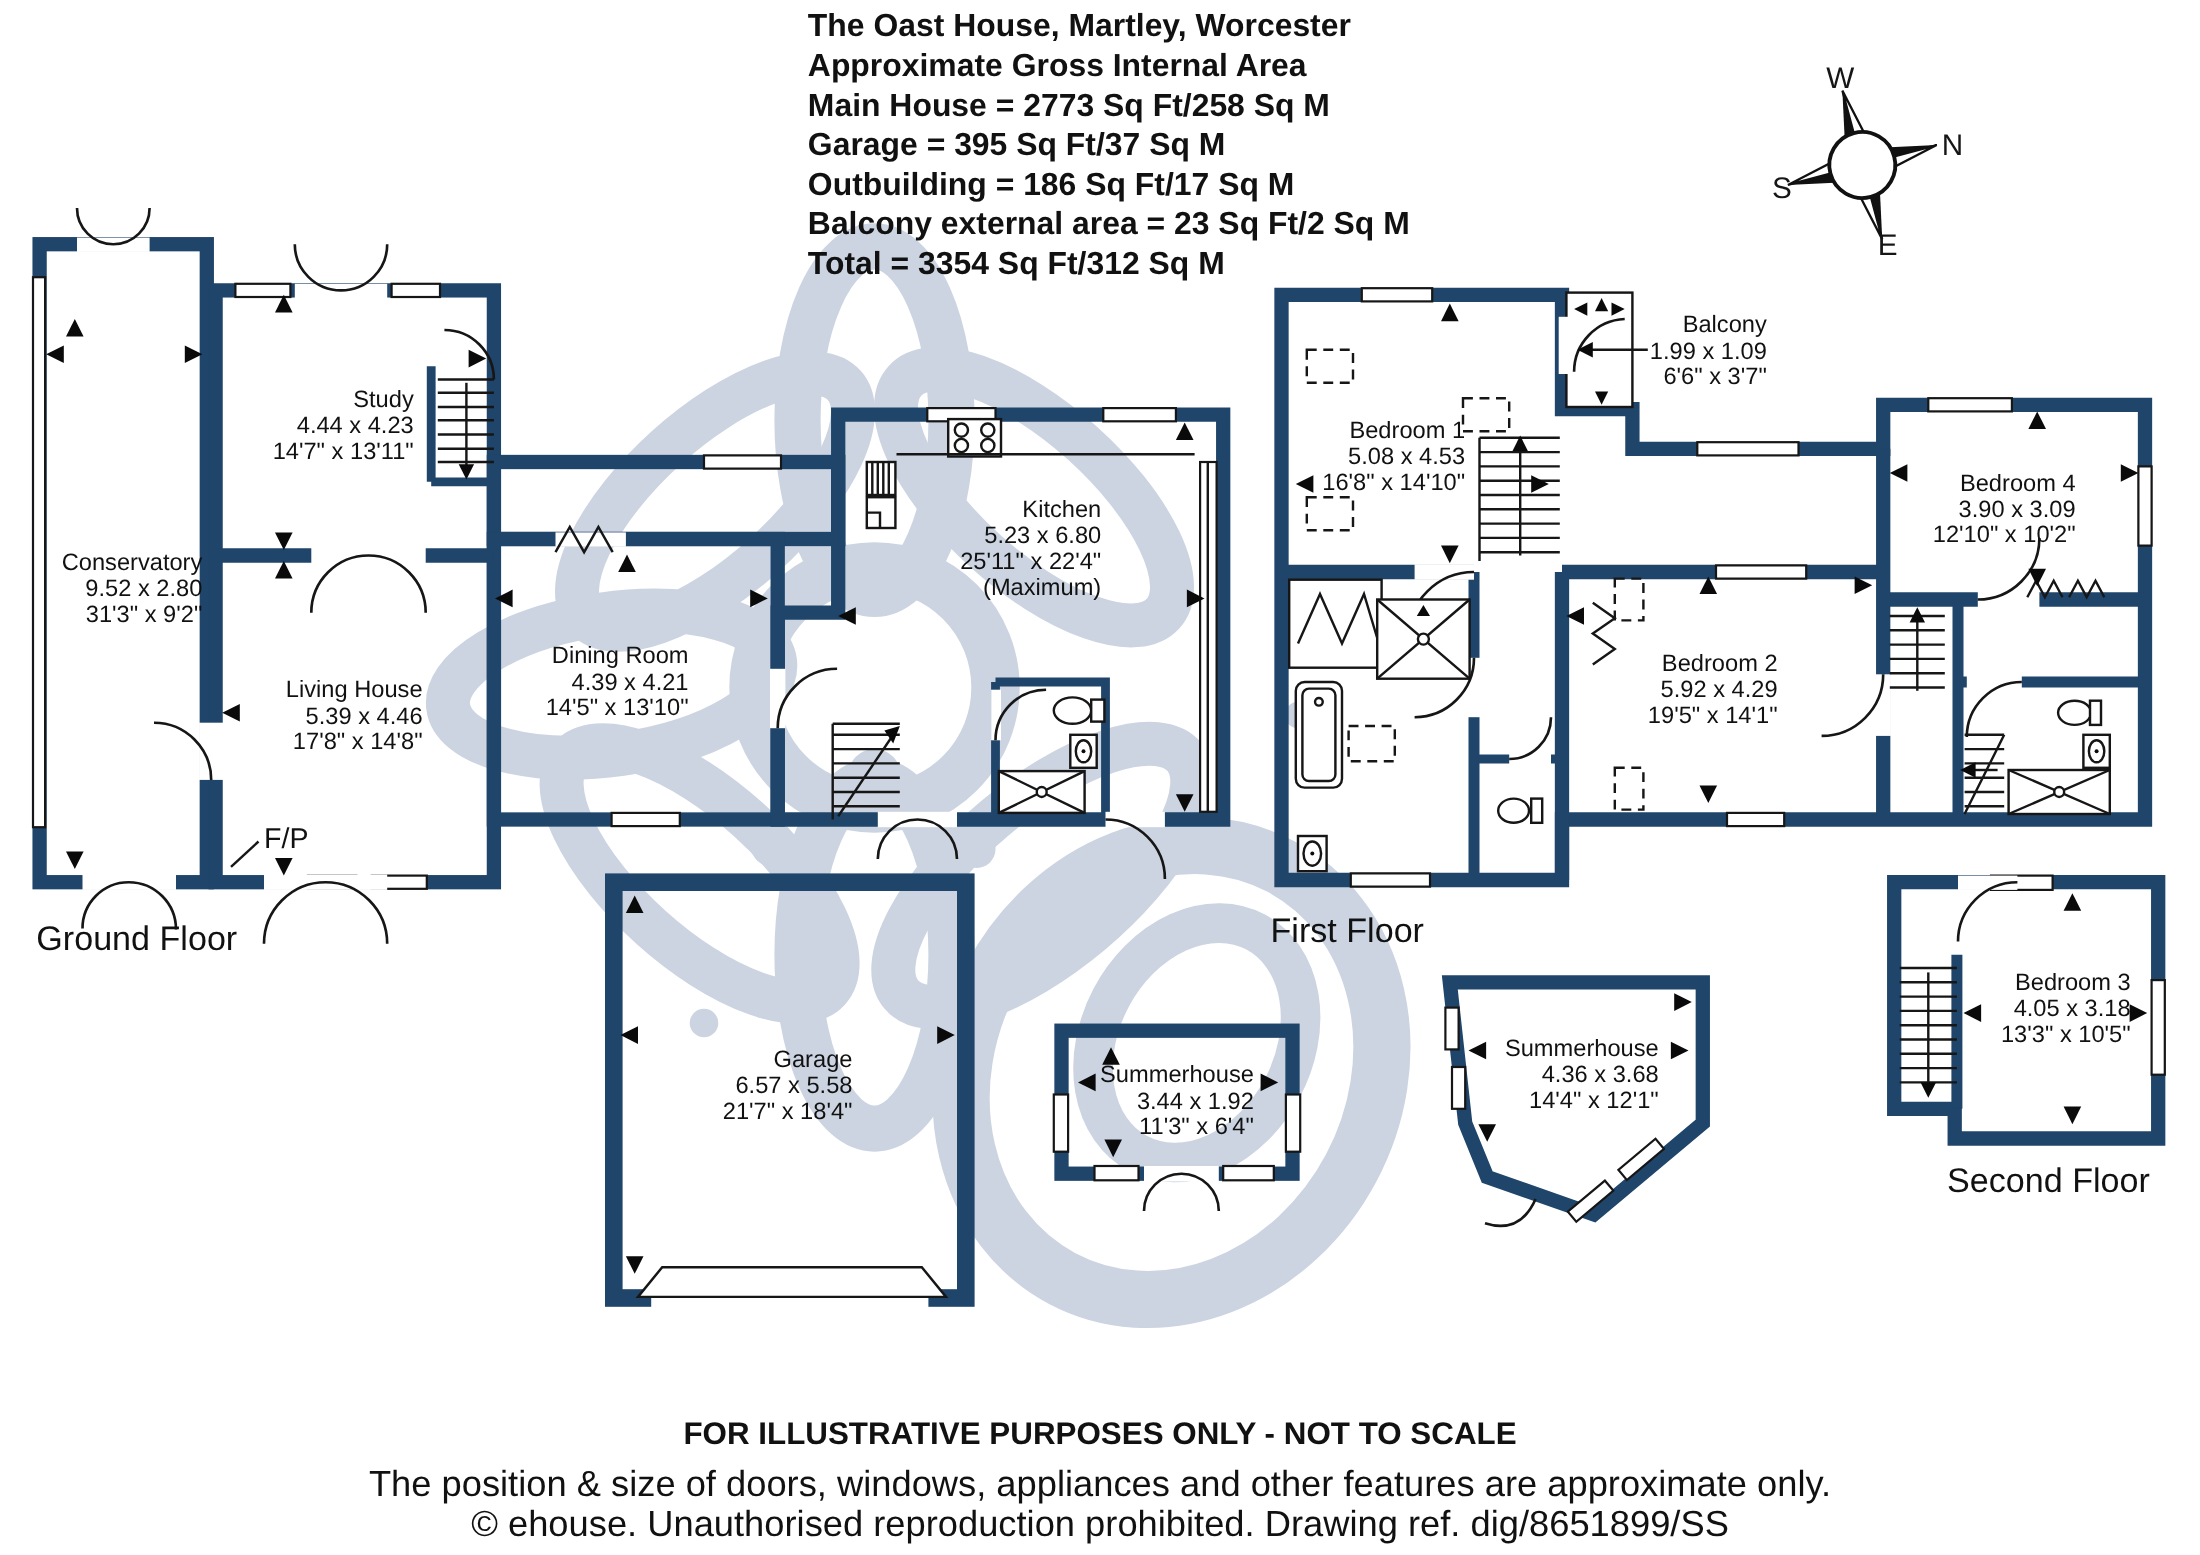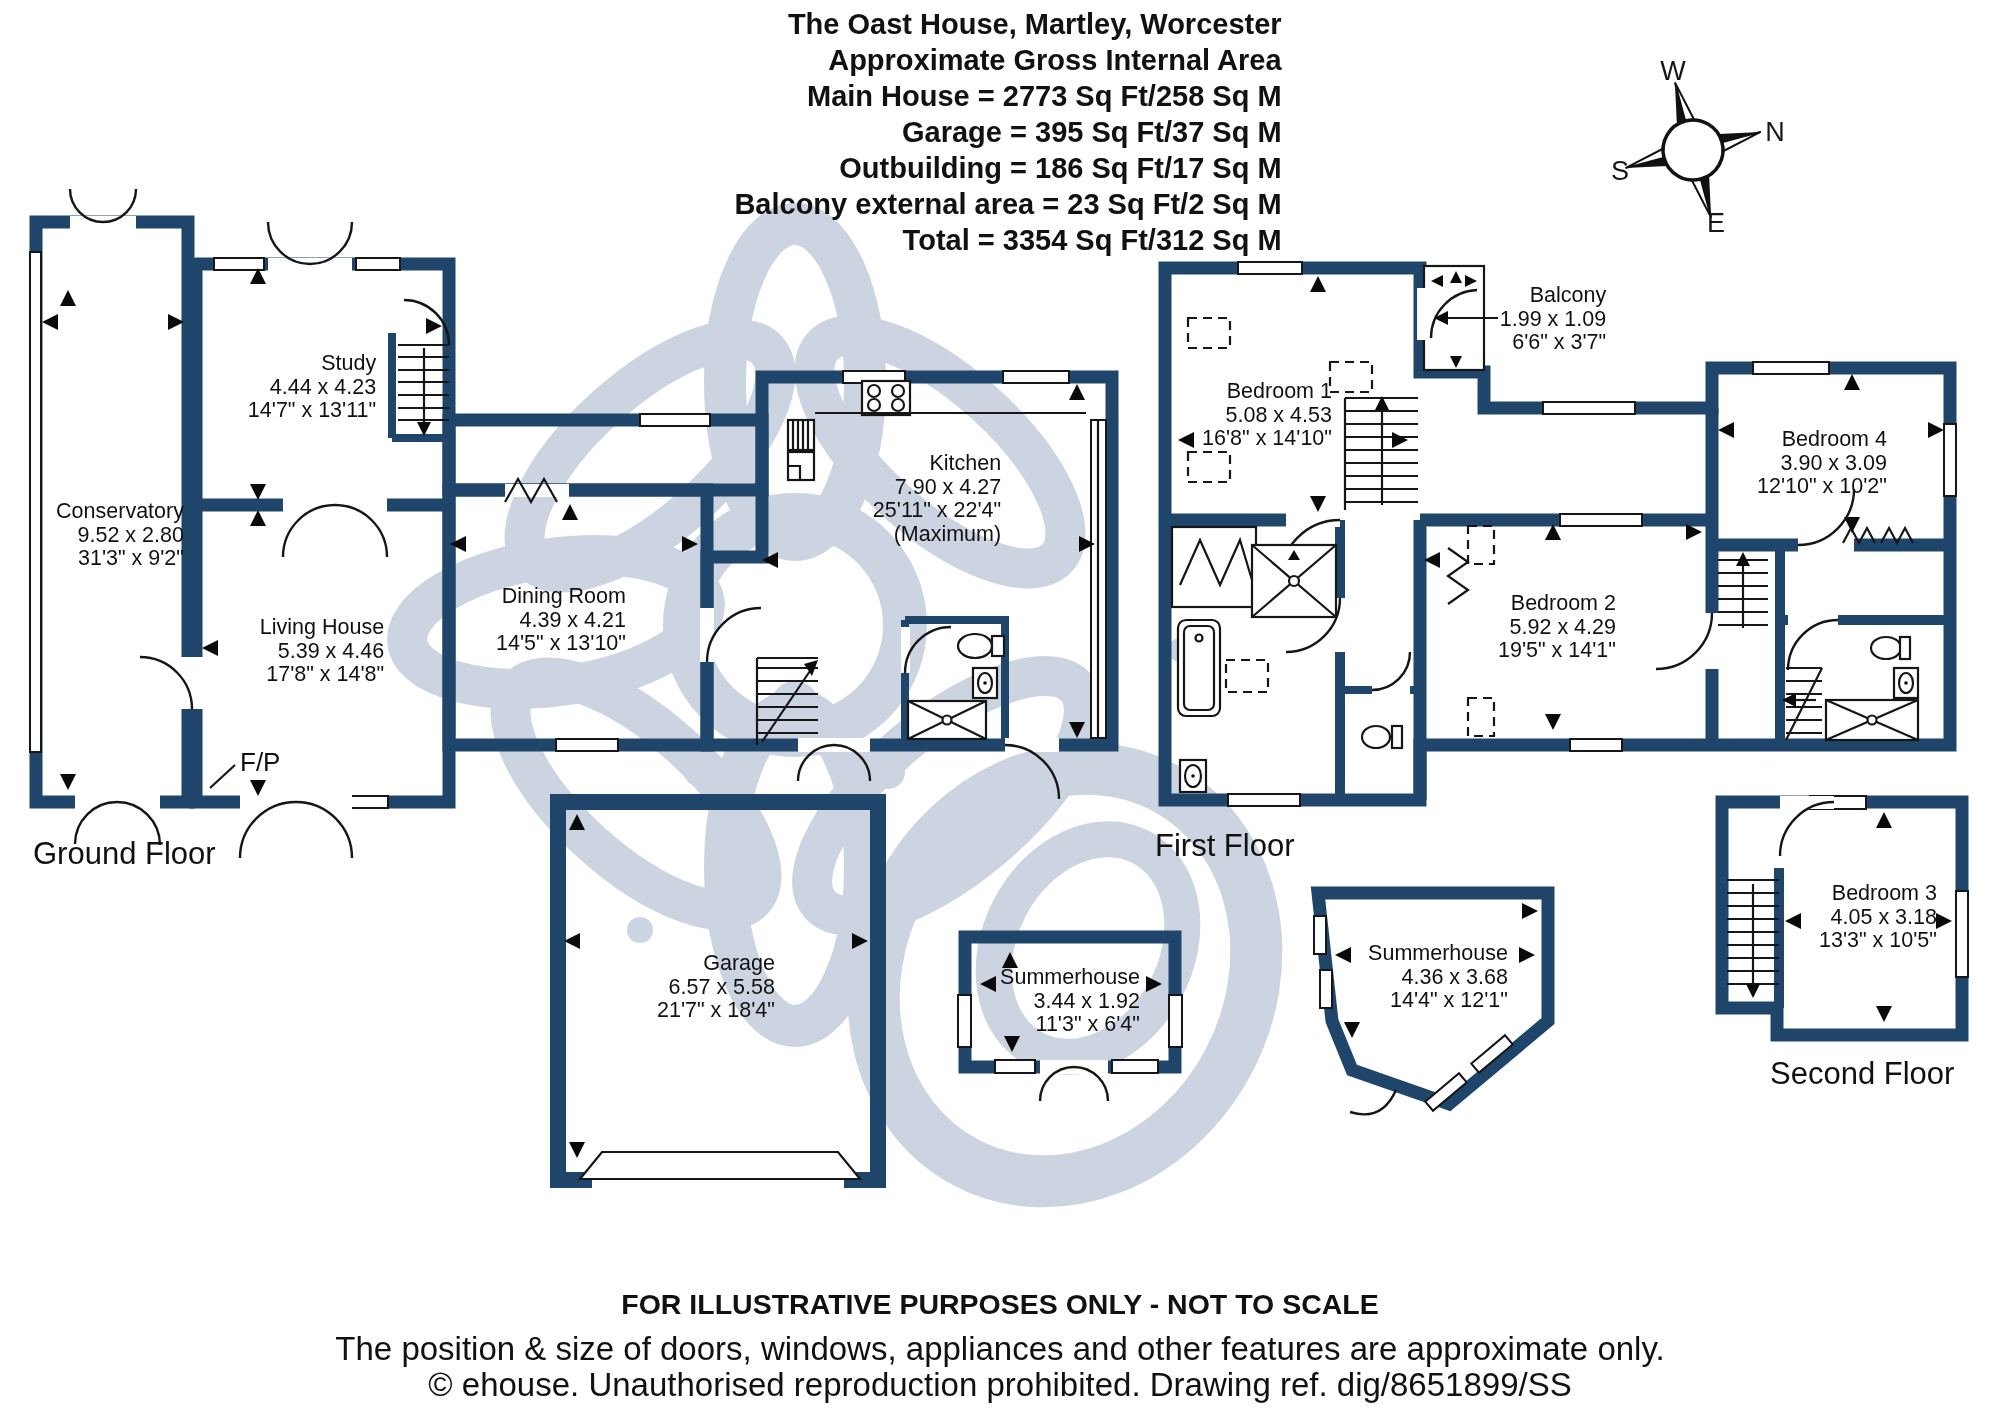--- a/index.html
+++ b/index.html
@@ -13,21 +13,21 @@
   .iw8{fill:none;stroke:#20456a;stroke-width:8}
   .gap{fill:#fff;stroke:none}
   .win{fill:#fff;stroke:#161616;stroke-width:2}
   .arc{fill:none;stroke:#161616;stroke-width:2.4}
   .thin{fill:none;stroke:#161616;stroke-width:2.2}
   .fix{fill:#fff;stroke:#161616;stroke-width:2.2}
   .dash{fill:none;stroke:#161616;stroke-width:2.2;stroke-dasharray:9 6}
   .tri{fill:#0a0a0a;stroke:none}
   .cl{font-family:"Liberation Sans",sans-serif;font-size:27px;text-anchor:middle;fill:#161616}
   
-  .hdr{position:absolute;left:1008px;top:6px;transform:translateX(-50%);text-align:right;
+  .hdr{position:absolute;left:1008px;top:6px;transform:translateX(-50%);text-align:left;
        font-weight:bold;font-size:29px;line-height:36px;white-space:nowrap}
   .rl{position:absolute;transform:translateX(-50%);text-align:right;font-size:21.5px;
       line-height:23.5px;white-space:nowrap}
   .fl{position:absolute;font-weight:normal;font-size:31px;white-space:nowrap}
   .fp{position:absolute;font-size:26px}
   .ft{position:absolute;left:1000px;transform:translateX(-50%);white-space:nowrap}
   .ft1{font-weight:bold;font-size:28.5px}
   .ft2{font-size:33px}
 </style>
 </head>
@@ -390,21 +390,21 @@
     <div>5.39 x 4.46</div>
     <div>17'8" x 14'8"</div>
   </div>
   <div class="rl" style="left:561px;top:585px">
     <div>Dining Room</div>
     <div>4.39 x 4.21</div>
     <div>14'5" x 13'10"</div>
   </div>
   <div class="rl" style="left:937px;top:452px">
     <div>Kitchen</div>
-    <div>7.90 x 4.27</div>
+    <div>5.23 x 6.80</div>
     <div>25'11" x 22'4"</div>
     <div>(Maximum)</div>
   </div>
   <div class="rl" style="left:1267px;top:380px">
     <div>Bedroom 1</div>
     <div>5.08 x 4.53</div>
     <div>16'8" x 14'10"</div>
   </div>
   <div class="rl" style="left:1553px;top:284px">
     <div>Balcony</div>

